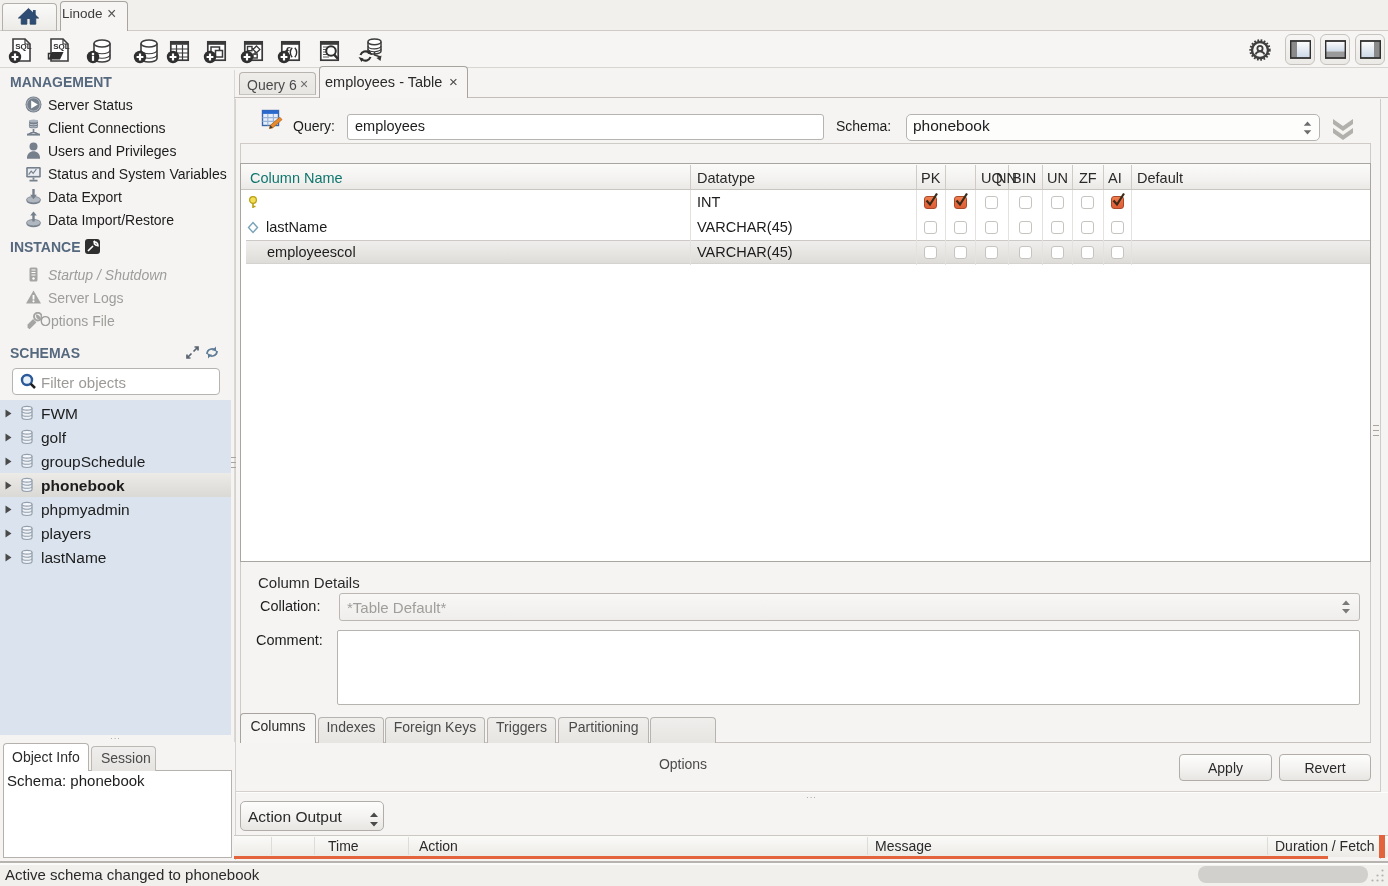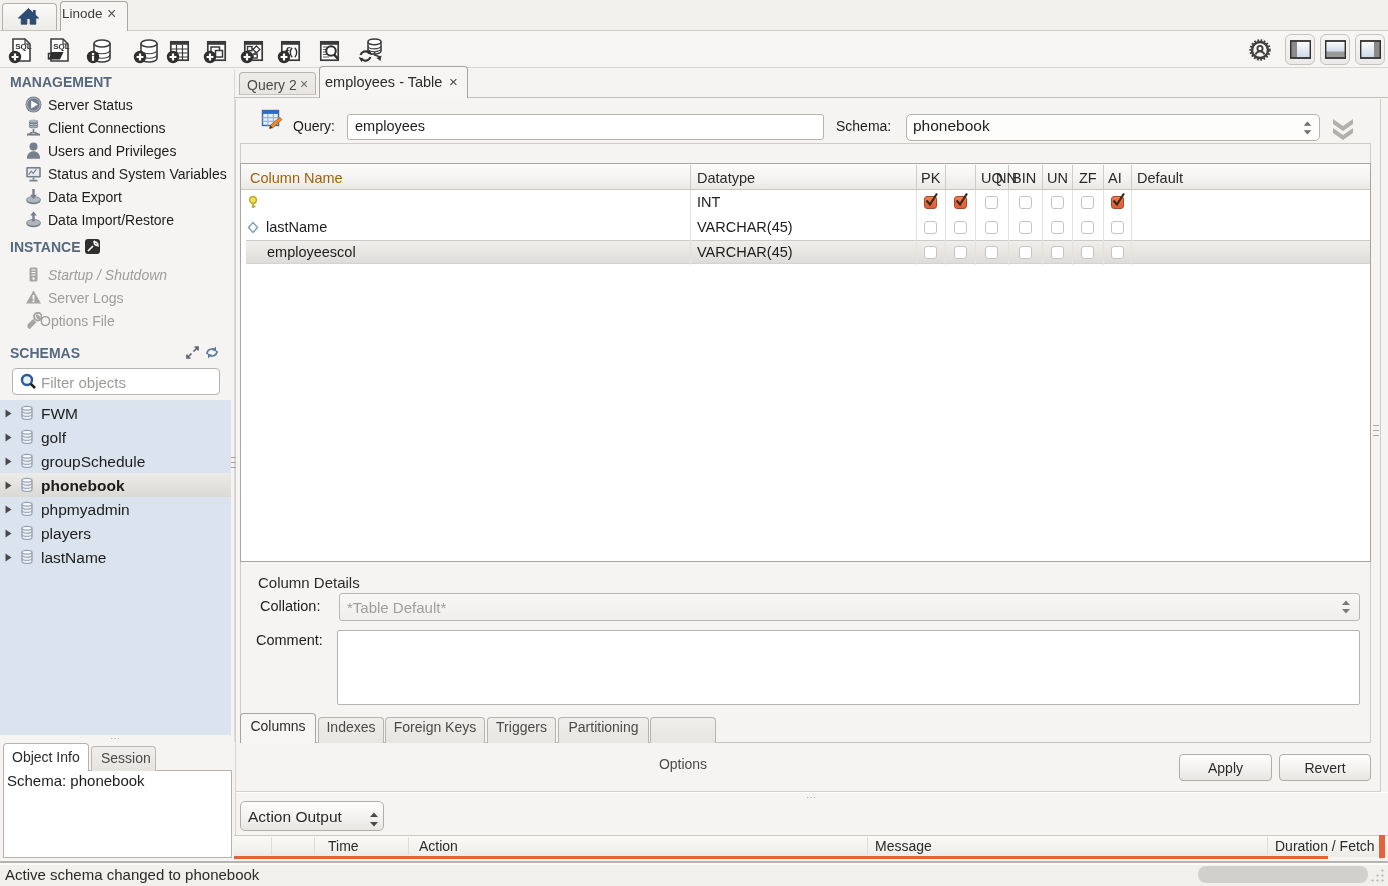--- a/index.html
+++ b/index.html
@@ -314,21 +314,21 @@
 
 <div class="a" style="left:3px;top:770px;width:229px;height:88px;background:#fff;border:1px solid #b5b2ae;box-sizing:border-box;"></div>
 <div class="a tab" style="left:3px;top:743px;width:86px;height:28px;background:#fff;border-color:#b5b2ae;"></div>
 <div class="a" style="left:12px;top:749px;color:#2a2a2a;">Object Info</div>
 <div class="a tab" style="left:91px;top:746px;width:65px;height:25px;background:linear-gradient(180deg,#efeeec,#e6e4e1);border-color:#bcb9b5;"></div>
 <div class="a" style="left:101px;top:750px;color:#4a4a4a;">Session</div>
 <div class="a" style="left:7px;top:772px;font-size:15px;">Schema: phonebook</div>
 
 <div class="a" style="left:234px;top:97px;width:1154px;height:1px;background:#c2bfbb;"></div>
 <div class="a tab" style="left:239px;top:72px;width:77px;height:23px;background:linear-gradient(180deg,#efedea,#e7e5e2);border-color:#b7b4b0;border-bottom:1px solid #c6c3bf;"></div>
-<div class="a" style="left:247px;top:77px;color:#4a4a4a;">Query 2</div>
+<div class="a" style="left:247px;top:77px;color:#4a4a4a;">Query 6</div>
 <div class="a" style="left:300px;top:76px;color:#6b6b6b;font-size:14px;">×</div>
 <div class="a tab" style="left:319px;top:66px;width:149px;height:32px;background:#f6f5f3;border-color:#a7a4a0;"></div>
 <div class="a" style="left:325px;top:74px;color:#2a2a2a;font-size:14.5px;">employees - Table</div>
 <div class="a" style="left:449px;top:73px;color:#4a4a4a;font-size:15px;">×</div>
 
 <svg class="a" style="left:261px;top:109px;" width="23" height="22" viewBox="0 0 23 22">
  <rect x="1.5" y="1.5" width="16" height="15" fill="#e6eefa" stroke="#3a66a8" stroke-width="1.4"></rect>
  <rect x="1.5" y="1.5" width="16" height="3.4" fill="#2a6ace"></rect>
  <path d="M6.8 4.9 v11.6 M12.4 4.9 v11.6 M1.5 8.7 h16 M1.5 12.4 h16" stroke="#9ab4d8" stroke-width="1.2"></path>
  <path d="M18.8 8.2 l2.2 2.4 -9.2 8.2 -3.4 0.8 1-3.3 z" fill="#e8892e" stroke="#b5650f" stroke-width="0.8"></path>
@@ -355,21 +355,21 @@
 <div class="a" style="left:241px;top:164px;width:1129px;height:26px;background:linear-gradient(180deg,#fbfbfa 0%,#f3f2f0 60%,#ebe9e6 100%);border-bottom:1px solid #c9c6c2;box-sizing:border-box;"></div>
 <div class="vsep" style="left:690px;top:165px;height:24px;background:#cfccc8;"></div>
 <div class="vsep" style="left:916px;top:165px;height:24px;background:#cfccc8;"></div>
 <div class="vsep" style="left:945px;top:165px;height:24px;background:#cfccc8;"></div>
 <div class="vsep" style="left:975px;top:165px;height:24px;background:#cfccc8;"></div>
 <div class="vsep" style="left:1008px;top:165px;height:24px;background:#cfccc8;"></div>
 <div class="vsep" style="left:1042px;top:165px;height:24px;background:#cfccc8;"></div>
 <div class="vsep" style="left:1072px;top:165px;height:24px;background:#cfccc8;"></div>
 <div class="vsep" style="left:1103px;top:165px;height:24px;background:#cfccc8;"></div>
 <div class="vsep" style="left:1131px;top:165px;height:24px;background:#cfccc8;"></div>
-<div class="a" style="left:250px;top:170px;color:#a16207;font-size:14.5px;">Column Name</div>
+<div class="a" style="left:250px;top:170px;color:#0f766e;font-size:14.5px;">Column Name</div>
 <div class="a" style="left:697px;top:170px;color:#2a2a2a;font-size:14.5px;">Datatype</div>
 <div class="a" style="left:921px;top:170px;color:#2a2a2a;font-size:14.5px;">PK</div>
 <div class="a" style="left:996px;top:170px;color:#2a2a2a;font-size:14.5px;">NN</div>
 <div class="a" style="left:981px;top:170px;color:#2a2a2a;font-size:14.5px;">UQ</div>
 <div class="a" style="left:1012px;top:170px;color:#2a2a2a;font-size:14.5px;">BIN</div>
 <div class="a" style="left:1047px;top:170px;color:#2a2a2a;font-size:14.5px;">UN</div>
 <div class="a" style="left:1079px;top:170px;color:#2a2a2a;font-size:14.5px;">ZF</div>
 <div class="a" style="left:1108px;top:170px;color:#2a2a2a;font-size:14.5px;">AI</div>
 <div class="a" style="left:1137px;top:170px;color:#2a2a2a;font-size:14.5px;">Default</div>
 <svg class="a" style="left:247px;top:196px;" width="12" height="13" viewBox="0 0 12 13">

